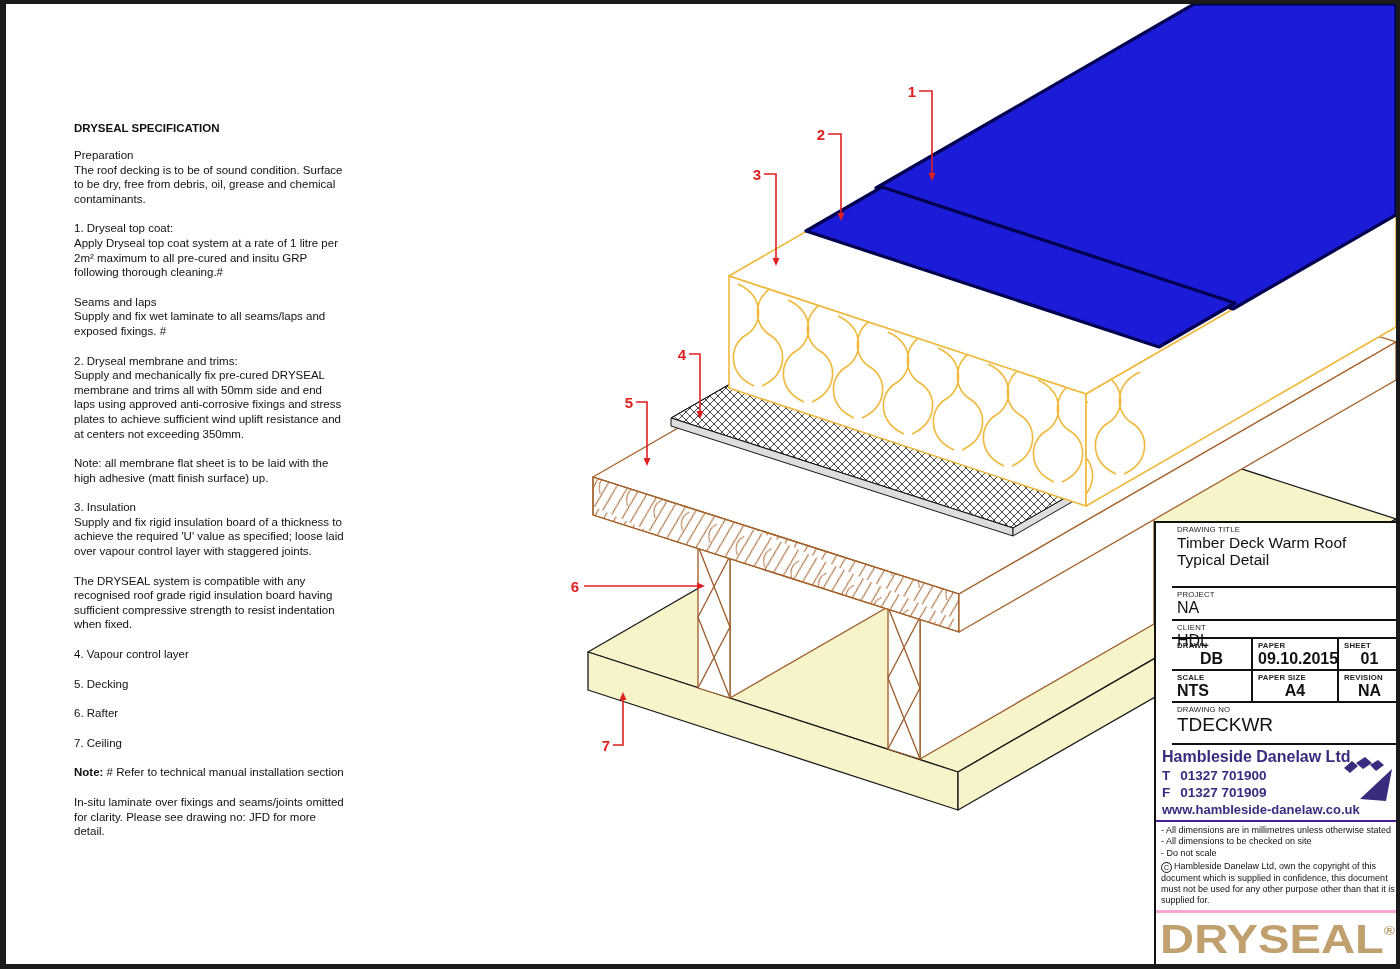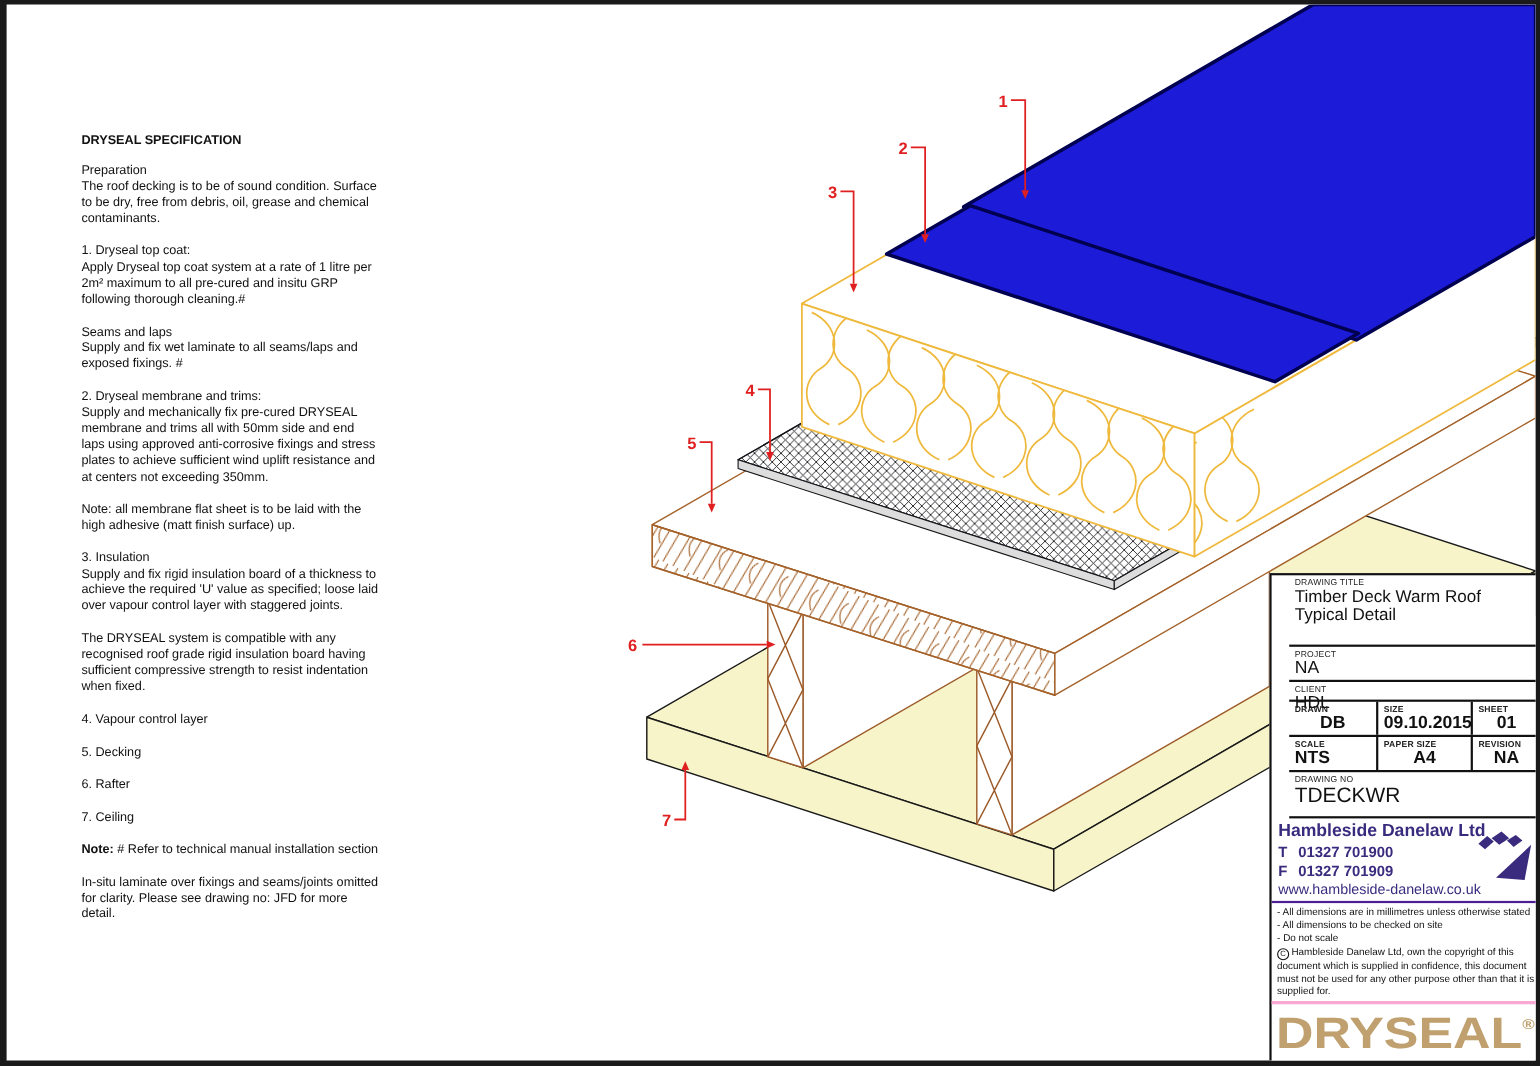--- a/index.html
+++ b/index.html
@@ -26,21 +26,21 @@
   .cols>div:last-child{border-right:none;}
   .cc{text-align:center;}
   #tb-title .val{font-size:15.5px;white-space:pre-line;}
   #tb-dno .val{font-size:19px;}
   
   #company{border-bottom:2px solid #4c1d95;padding:3px 6px;position:relative;}
   #company .cname{font-size:16px;font-weight:bold;}
   .purp{color:#3a2b7e;}
   .tf{font-size:13.5px;font-weight:bold;margin-top:2px;}
   .tf .num{font-weight:bold;margin-left:10px;}
-  #company .web{font-size:13px;font-weight:normal;margin-top:2px;color:#3a2b7e;}
+  #company .web{font-size:13px;font-weight:bold;margin-top:2px;color:#3a2b7e;}
   #hdlogo{position:absolute;right:6px;top:8px;}
   
   #notes{font-size:9px;line-height:11.3px;padding:3px 5px;border-bottom:3px solid #f9a8d4;flex:1;}
   #notes .crt{margin-top:2px;}
   .csym{display:inline-block;width:9px;height:9px;border:1px solid #111;border-radius:50%;
         font-size:7px;line-height:9px;text-align:center;vertical-align:-1px;margin-right:2px;}
   
   #dslogo{display:flex;align-items:center;justify-content:center;height:56px;}
   #dslogo .word{font-size:40px;font-weight:bold;color:#bfa06e;transform:scaleX(1.18);
                 letter-spacing:0px;line-height:1;}
@@ -208,21 +208,21 @@
     <div class="tbrow" style="height:18px">
       <div class="lbl">CLIENT</div>
       <div class="val">HDL</div>
     </div>
     <div class="tbrow cols" style="height:32px">
       <div style="width:81px">
         <div class="lbl">DRAWN</div>
         <div class="val cc">DB</div>
       </div>
       <div style="width:86px">
-        <div class="lbl">SIZE</div>
+        <div class="lbl">PAPER</div>
         <div class="val cc">09.10.2015</div>
       </div>
       <div style="flex:1">
         <div class="lbl">SHEET</div>
         <div class="val cc">01</div>
       </div>
     </div>
     <div class="tbrow cols" style="height:32px">
       <div style="width:81px">
         <div class="lbl">SCALE</div>

